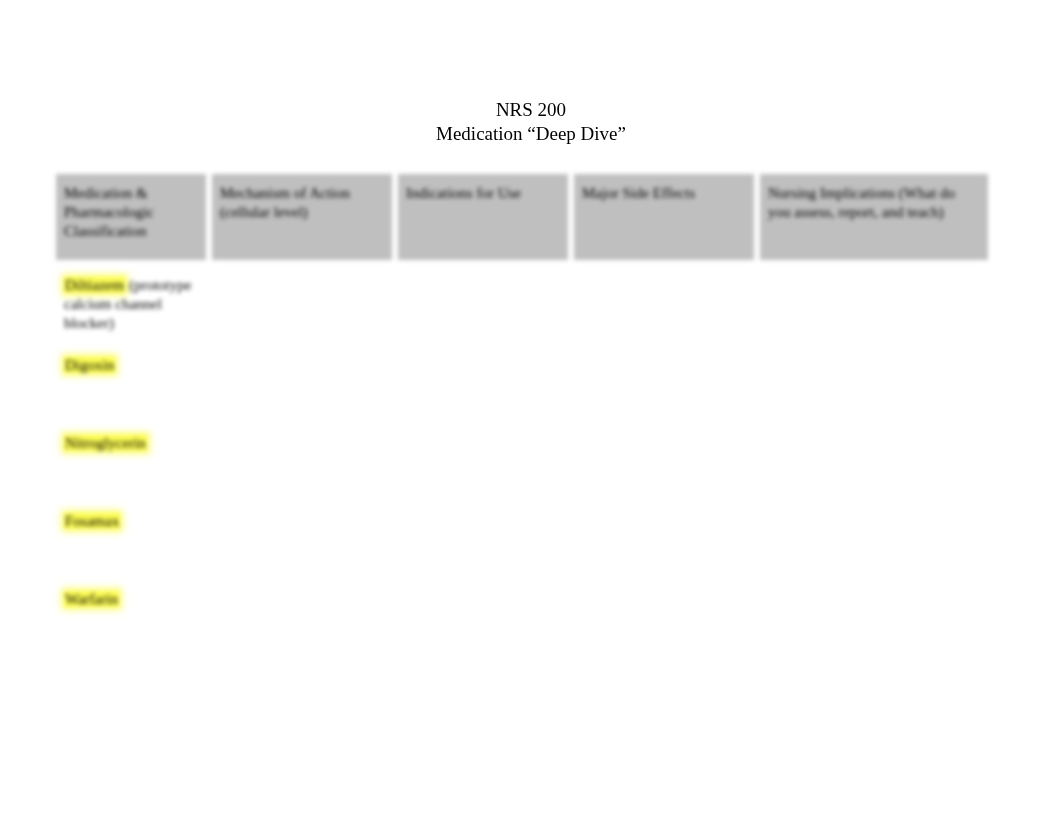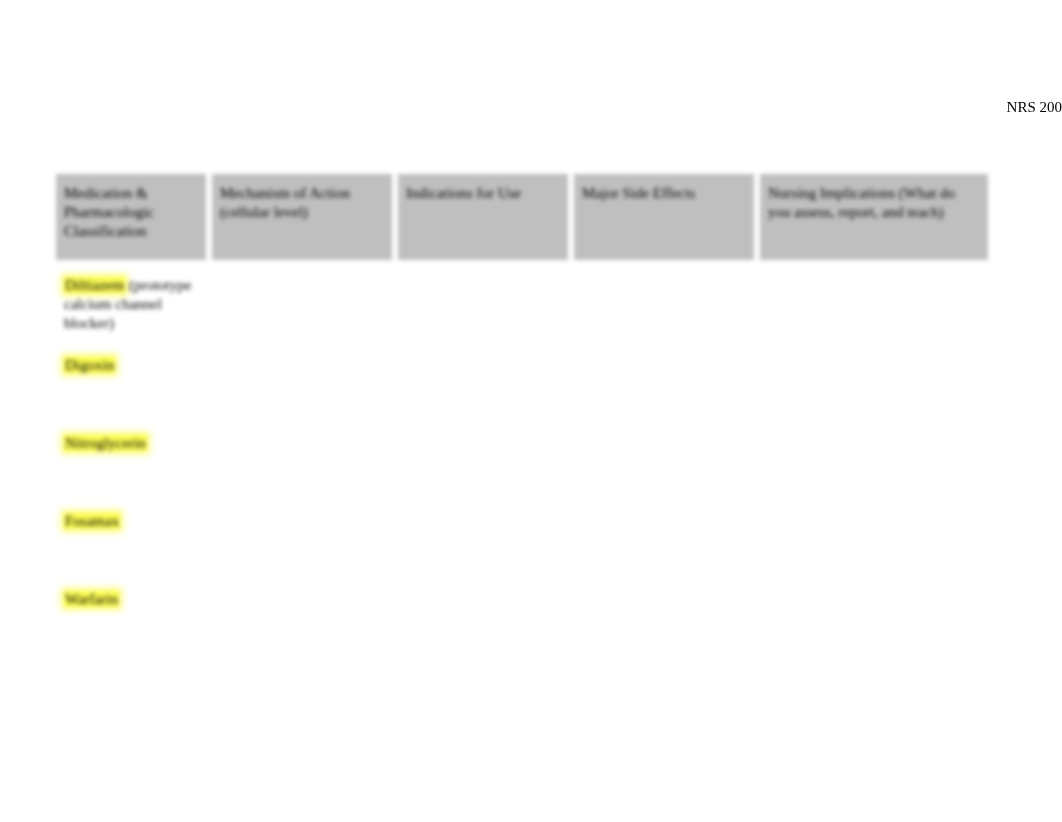--- a/index.html
+++ b/index.html
@@ -10,23 +10,23 @@
     
     body {
       font-family: "Times New Roman", Times, serif;
       background: #ffffff;
       width: 1062px;
       height: 822px;
       position: relative;
     }
     
     .header {
-      text-align: right;
+      text-align: center;
       padding-top: 98px;
-      font-size: 15px;
+      font-size: 19px;
       line-height: 1.25;
       color: #000;
     }
     
     .header .line1 {
       display: block;
     }
     
     .header .line2 {
       display: block;
@@ -88,20 +88,21 @@
       height: 180px;
       background: radial-gradient(ellipse 70% 110% at 50% 110%, rgba(255,255,255,0.9), rgba(255,255,255,0));
       pointer-events: none;
     }
   </style>
 </head>
 <body>
 
 <div class="header">
   <span class="line1">NRS 200</span>
+  <span class="line2">Medication “Deep Dive”</span>
 </div>
 
 <div class="table-wrap">
   <table>
     <colgroup>
       <col class="col-med">
       <col class="col-mech">
       <col class="col-ind">
       <col class="col-side">
       <col class="col-nurs">

